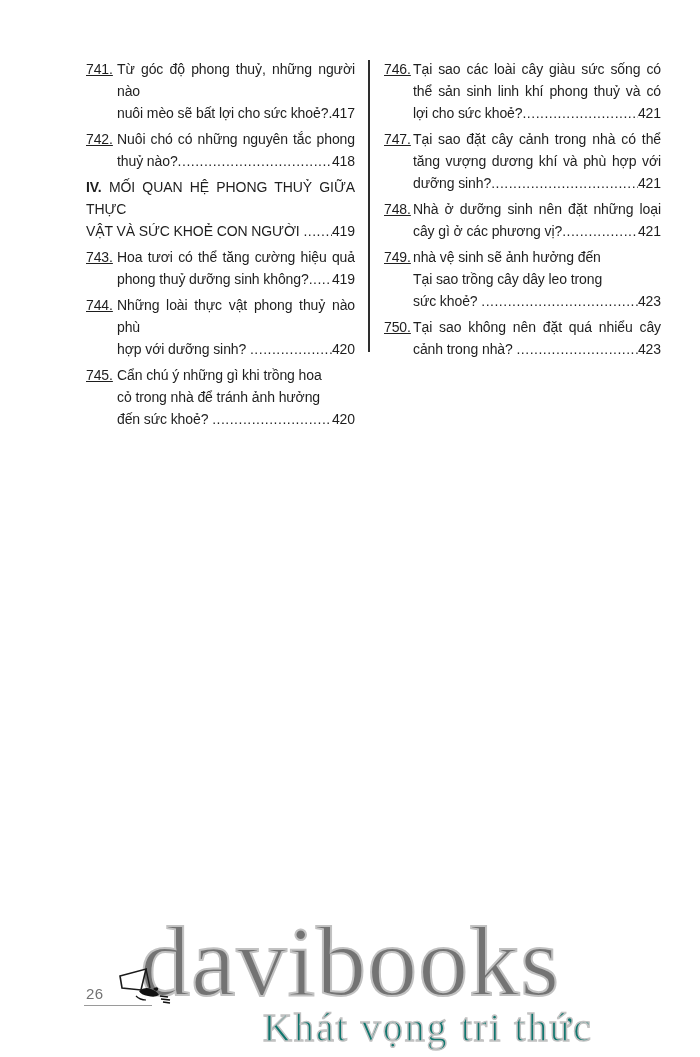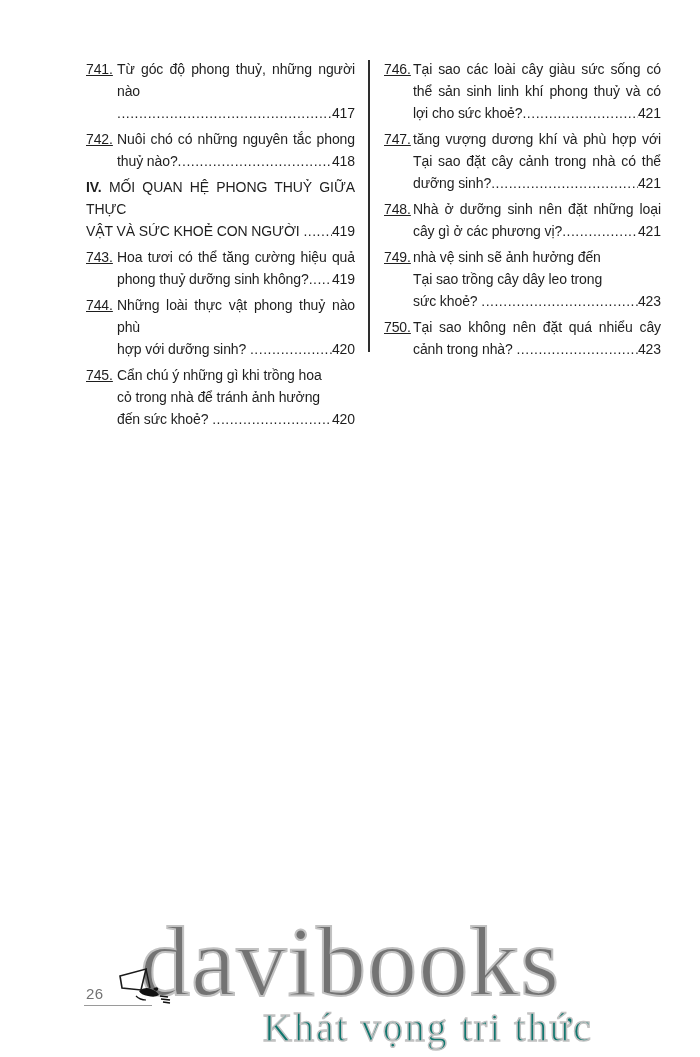--- a/index.html
+++ b/index.html
@@ -57,20 +57,21 @@
 
   <div class="toc-layer">
 
     <div class="col col-left">
 
       <div class="entry">
         <div class="num">741.</div>
         <div class="ebody">
           <span class="line just">Từ góc độ phong thuỷ, những người nào</span>
           <div class="tail">
+            <span class="txt">nuôi mèo sẽ bất lợi cho sức khoẻ?</span>
             <span class="leader">..........................................................................................</span>
             <span class="pg">417</span>
           </div>
         </div>
       </div>
 
       <div class="entry">
         <div class="num">742.</div>
         <div class="ebody">
           <span class="line just">Nuôi chó có những nguyên tắc phong</span>
@@ -148,22 +149,22 @@
             <span class="txt">lợi cho sức khoẻ?</span>
             <span class="leader">..........................................................................................</span>
             <span class="pg">421</span>
           </div>
         </div>
       </div>
 
       <div class="entry">
         <div class="num">747.</div>
         <div class="ebody">
+          <span class="line just">Tại sao đặt cây cảnh trong nhà có thể</span>
           <span class="line just">tăng vượng dương khí và phù hợp với</span>
-          <span class="line just">Tại sao đặt cây cảnh trong nhà có thể</span>
           <div class="tail">
             <span class="txt">dưỡng sinh?</span>
             <span class="leader">..........................................................................................</span>
             <span class="pg">421</span>
           </div>
         </div>
       </div>
 
       <div class="entry">
         <div class="num">748.</div>

